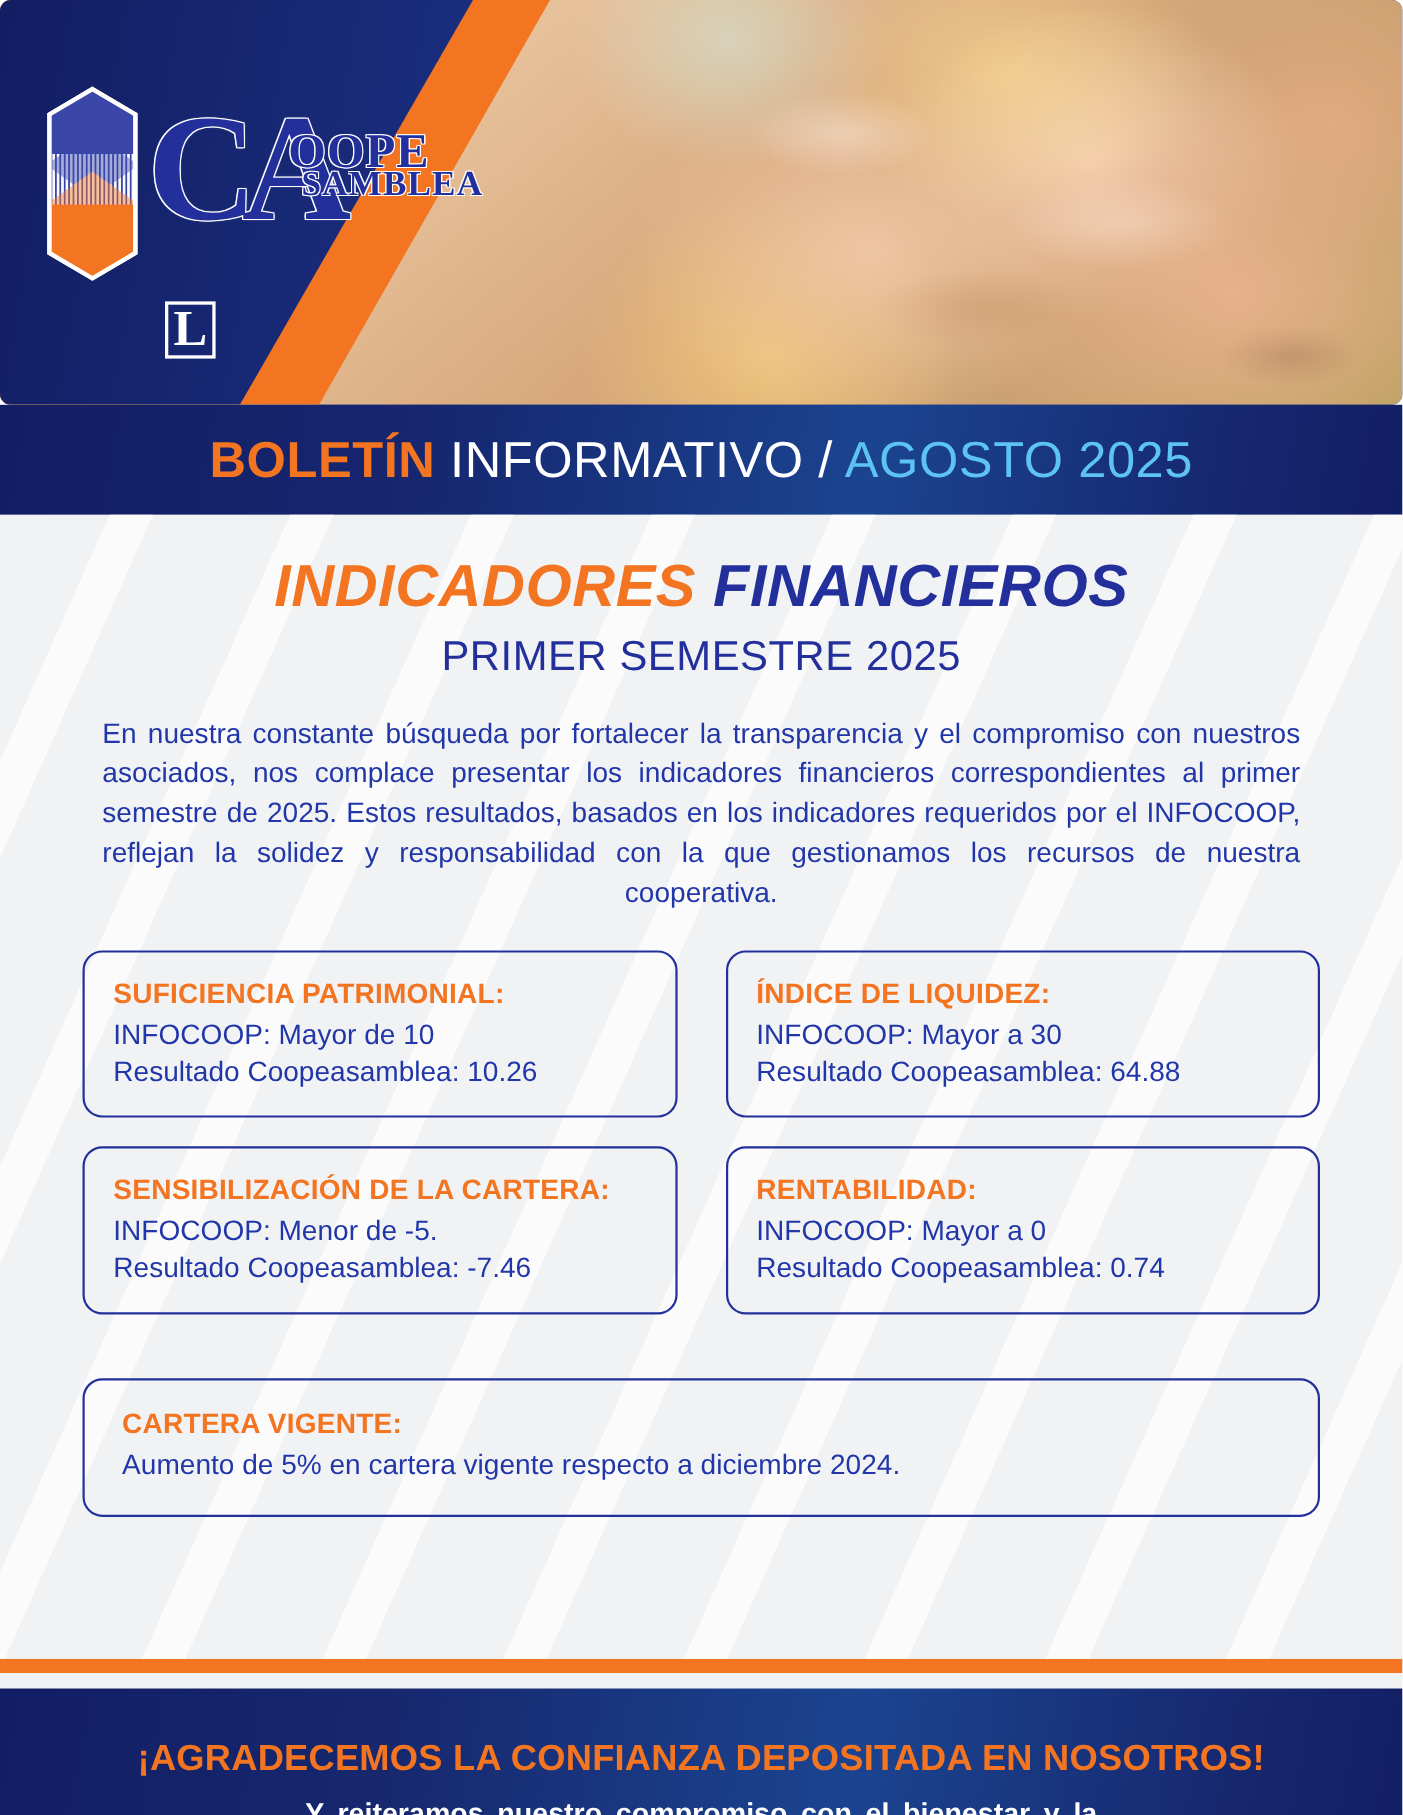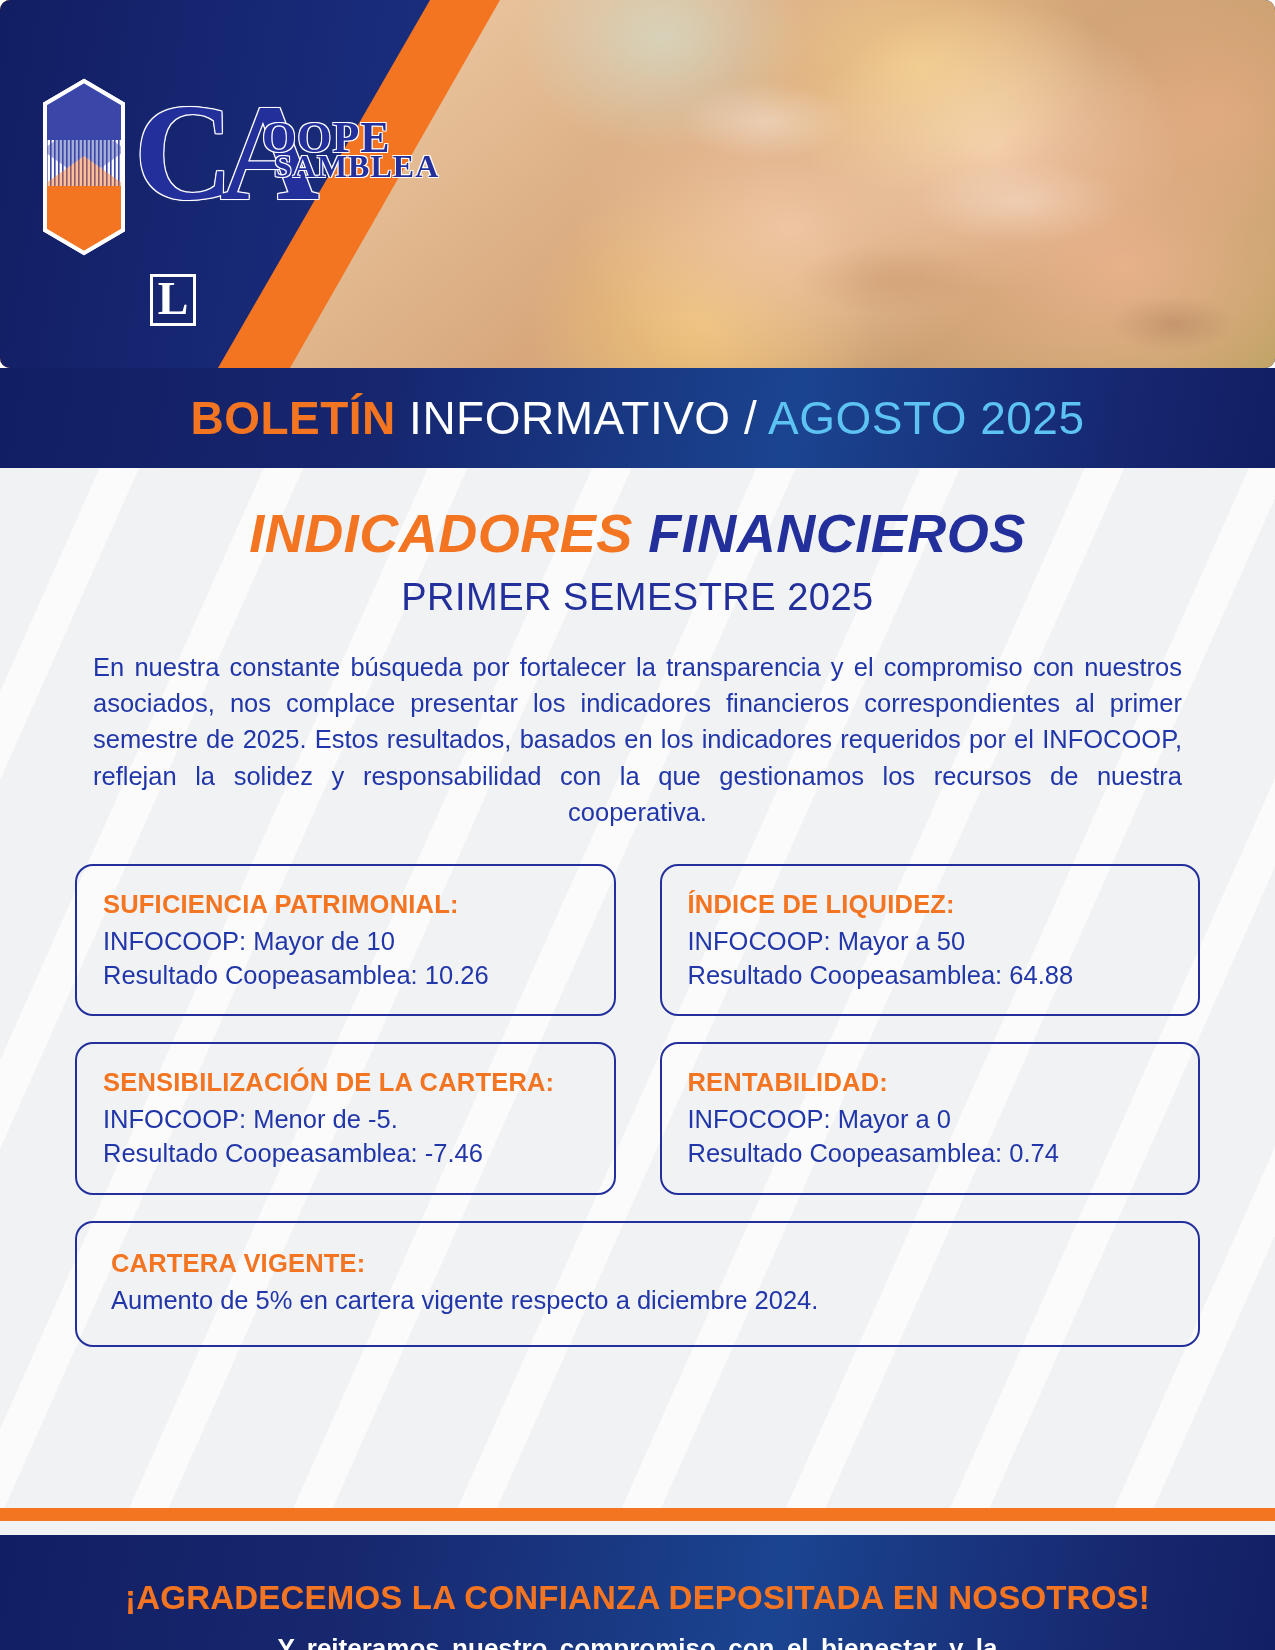--- a/index.html
+++ b/index.html
@@ -146,21 +146,21 @@
 
   .cards { margin-top: 34px; }
   .card-row { display:flex; gap: 44px; margin-bottom: 26px; }
   .card {
     flex: 1 1 0;
     border: 2.5px solid #23309c;
     border-radius: 18px;
     padding: 24px 26px 22px 26px;
     background: transparent;
   }
-  .card.full { flex: 1 1 100%; padding: 26px 34px 28px 34px; }
+  .card.full { flex: 1 1 100%; padding: 26px 34px 28px 34px; margin-top: 32px; }
   .card-title {
     color:#f37421; font-weight: 800; font-size: 25.5px; letter-spacing: .2px;
     margin-bottom: 6px;
   }
   .card-line { color:#2136a8; font-size: 25.5px; line-height: 1.32; }
 
   
   .sep-orange { width: 1275px; height: 13px; background: #f37421; }
   .sep-white { width: 1275px; height: 14px; background: #f1f2f4; }
   .footer {
@@ -242,21 +242,21 @@
 
       <div class="cards">
         <div class="card-row">
           <div class="card">
             <div class="card-title">SUFICIENCIA PATRIMONIAL:</div>
             <div class="card-line">INFOCOOP:  Mayor de 10</div>
             <div class="card-line">Resultado Coopeasamblea: 10.26</div>
           </div>
           <div class="card">
             <div class="card-title">ÍNDICE DE LIQUIDEZ:</div>
-            <div class="card-line">INFOCOOP:  Mayor a 50</div>
+            <div class="card-line">INFOCOOP:  Mayor a 30</div>
             <div class="card-line">Resultado Coopeasamblea: 64.88</div>
           </div>
         </div>
         <div class="card-row">
           <div class="card">
             <div class="card-title">SENSIBILIZACIÓN DE LA CARTERA:</div>
             <div class="card-line">INFOCOOP:  Menor de -5.</div>
             <div class="card-line">Resultado Coopeasamblea: -7.46</div>
           </div>
           <div class="card">

